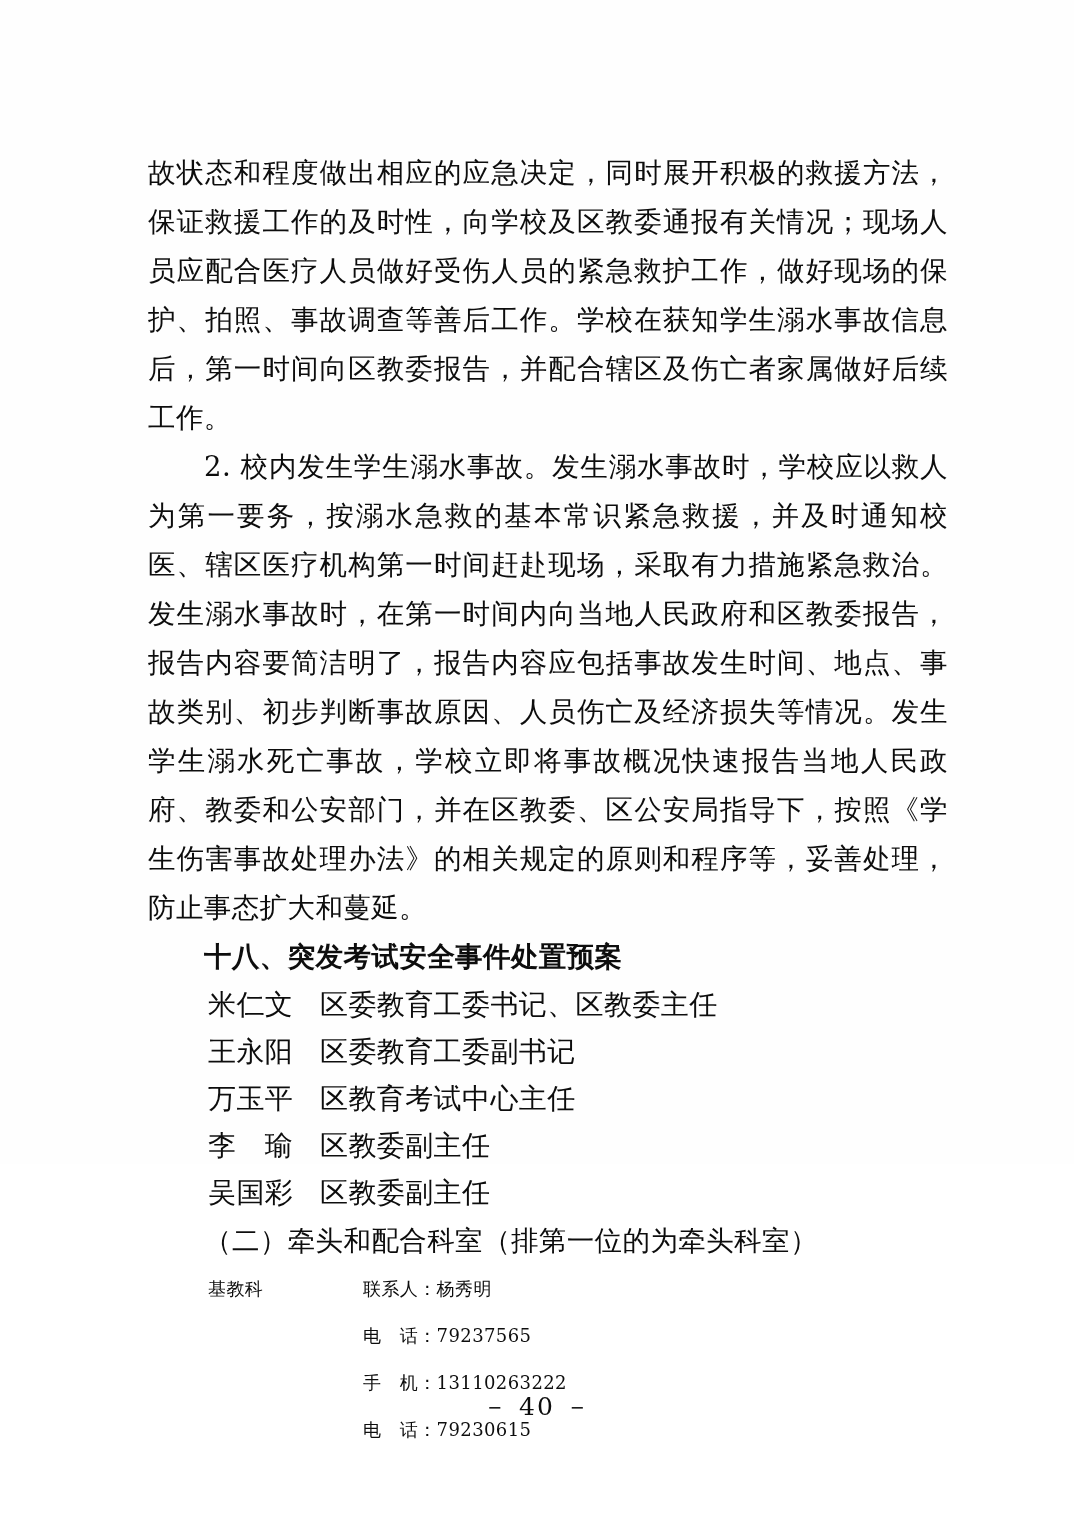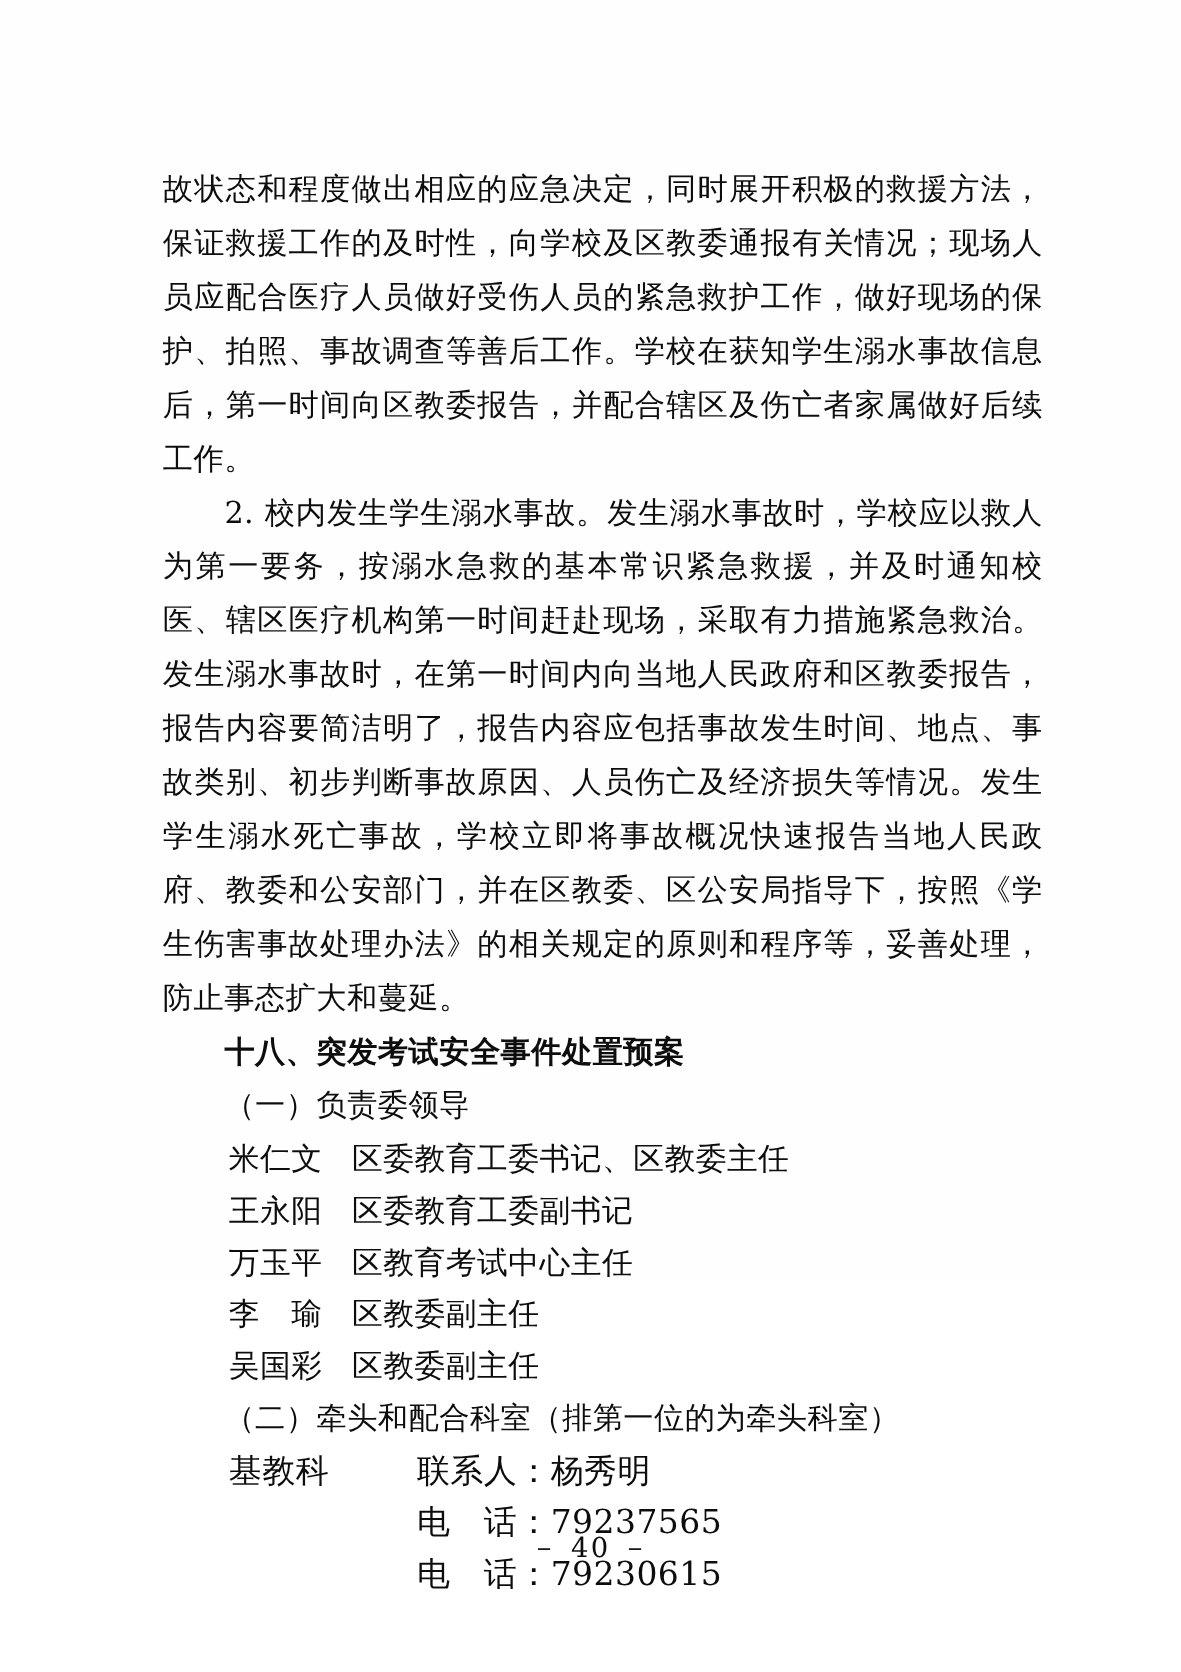--- a/index.html
+++ b/index.html
@@ -66,27 +66,26 @@
   }
   .person-name {
     display: inline-block;
     width: 112px;
     white-space: pre;
   }
   .person-title {
     display: inline-block;
   }
   .contact-row {
-    font-size: 30px;
+    font-size: 18px;
     line-height: 47px;
     margin: 0;
     letter-spacing: 0.4px;
     padding-left: 60px;
     display: flex;
-    gap: 16px;
   }
   .dept {
     display: inline-block;
     width: 155px;
     white-space: pre;
   }
   .field {
     display: inline-block;
     white-space: pre;
   }
@@ -109,21 +108,20 @@
 
 <div class="page">
   <div class="content">
 
     <p class="para">故状态和程度做出相应的应急决定，同时展开积极的救援方法，保证救援工作的及时性，向学校及区教委通报有关情况；现场人员应配合医疗人员做好受伤人员的紧急救护工作，做好现场的保护、拍照、事故调查等善后工作。学校在获知学生溺水事故信息后，第一时间向区教委报告，并配合辖区及伤亡者家属做好后续工作。</p>
 
     <p class="para indent">2. 校内发生学生溺水事故。发生溺水事故时，学校应以救人为第一要务，按溺水急救的基本常识紧急救援，并及时通知校医、辖区医疗机构第一时间赶赴现场，采取有力措施紧急救治。发生溺水事故时，在第一时间内向当地人民政府和区教委报告，报告内容要简洁明了，报告内容应包括事故发生时间、地点、事故类别、初步判断事故原因、人员伤亡及经济损失等情况。发生学生溺水死亡事故，学校立即将事故概况快速报告当地人民政府、教委和公安部门，并在区教委、区公安局指导下，按照《学生伤害事故处理办法》的相关规定的原则和程序等，妥善处理，防止事态扩大和蔓延。</p>
 
     <p class="heading">十八、突发考试安全事件处置预案</p>
 
-    <p class="subhead">（一）负责委领导</p>
 
     <div class="person-row">
       <span class="person-name">米仁文</span>
       <span class="person-title">区委教育工委书记、区教委主任</span>
     </div>
     <div class="person-row">
       <span class="person-name">王永阳</span>
       <span class="person-title">区委教育工委副书记</span>
     </div>
     <div class="person-row">
@@ -142,20 +140,24 @@
     <p class="subhead">（二）牵头和配合科室（排第一位的为牵头科室）</p>
 
     <div class="contact-row">
       <span class="dept">基教科</span>
       <span class="field">联系人：杨秀明</span>
     </div>
     <div class="contact-row sub">
       <span class="dept">基教科</span>
       <span class="field">电　话：79237565</span>
     </div>
+    <div class="contact-row sub">
+      <span class="dept">基教科</span>
+      <span class="field">手　机：13110263222</span>
+    </div>
 
     <div class="contact-row">
     </div>
     <div class="contact-row sub">
       <span class="dept">教科所</span>
       <span class="field">电　话：79230615</span>
     </div>
 
   </div>
 

